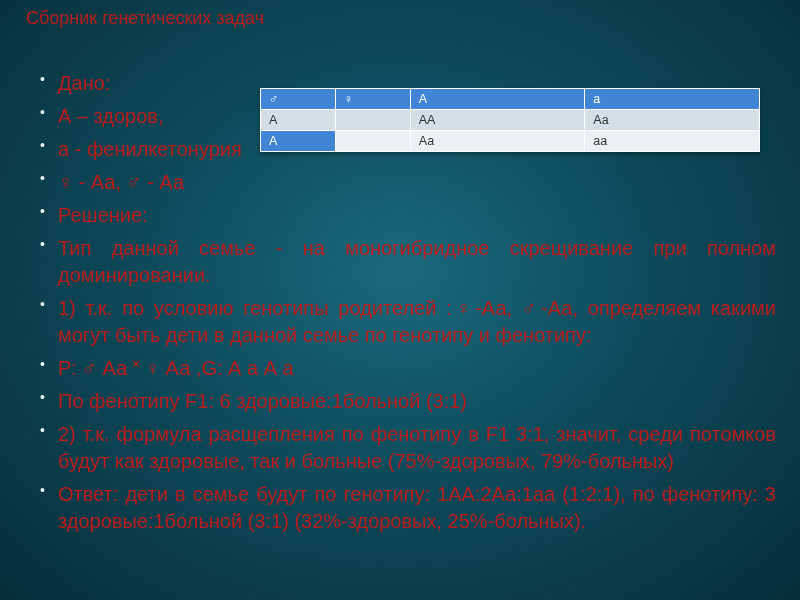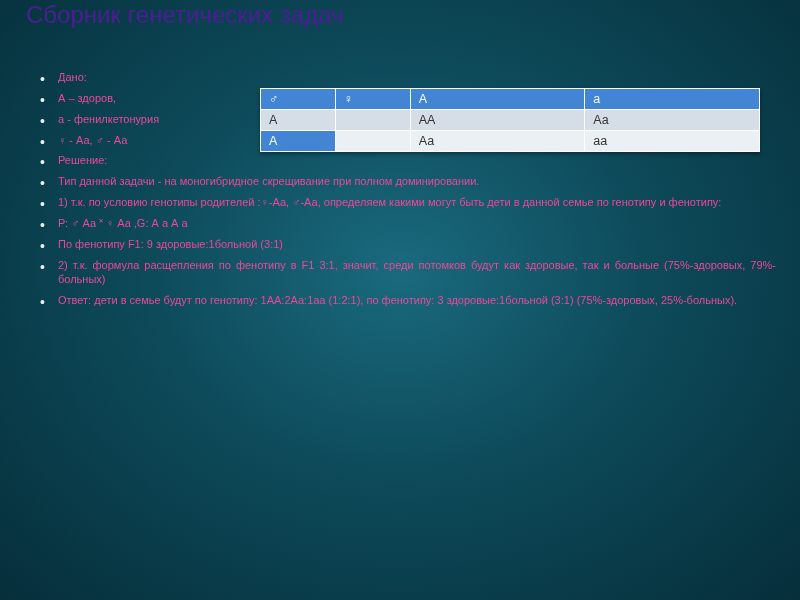--- a/index.html
+++ b/index.html
@@ -6,38 +6,38 @@
   body {
     width: 800px; height: 600px;
     background: radial-gradient(ellipse at 50% 45%, #1a6a7e 0%, #0d4a5a 45%, #062e3a 100%);
     font-family: Arial, 'Helvetica Neue', sans-serif;
     color: #fff;
     overflow: hidden;
     position: relative;
   }
   .title {
     position: absolute;
-    left: 26px; top: 1px;
-    font-size: 24px;
+    left: 26px; top: 8px;
+    font-size: 18px;
     line-height: 1.15;
     max-width: 320px;
-    color: #4c1d95;
+    color: #b91c1c;
   }
   .content {
     position: absolute;
     left: 40px; top: 70px; right: 24px;
   }
   .bullets { list-style: none; }
   .bullets li {
     position: relative;
     padding-left: 18px;
-    font-size: 11px;
+    font-size: 20px;
     line-height: 1.35;
     margin-bottom: 6px;
-    color: #ec4899;
+    color: #b91c1c;
   }
   .bullets li.wide { text-align: justify; }
   .bullets li::before {
     content: "•";
     position: absolute;
     left: 0; top: 0;
     color: #e8f0f0;
     font-size: 14px;
   }
   .table-wrap {
@@ -73,26 +73,26 @@
 
 <div class="title">Сборник генетических задач</div>
 
 <div class="content">
   <ul class="bullets" id="bullets">
       <li>Дано:</li>
       <li>А – здоров,</li>
       <li>а - фенилкетонурия</li>
       <li>♀ - Аа, ♂ - Аа</li>
       <li>Решение:</li>
-      <li class="wide">Тип данной задачи - на моногибридное  скрещивание при полном доминировании.</li>
+      <li class="wide">Тип данной семье - на моногибридное  скрещивание при полном доминировании.</li>
       <li class="wide">1) т.к. по условию генотипы родителей :♀-Аа,  ♂-Аа,   определяем какими могут быть дети в данной семье  по генотипу и фенотипу:</li>
       <li>Р: ♂ Аа ˟ ♀ Аа ,G:   А  а     А    а</li>
-      <li>По фенотипу F1: 9 здоровые:1больной (3:1)</li>
+      <li>По фенотипу F1: 6 здоровые:1больной (3:1)</li>
       <li class="wide">2) т.к. формула расщепления по фенотипу в F1 3:1, значит, среди потомков будут как здоровые, так и больные (75%-здоровых, 79%-больных)</li>
-      <li class="wide">Ответ: дети в семье будут по генотипу: 1АА:2Аа:1аа (1:2:1), по фенотипу: 3 здоровые:1больной (3:1) (75%-здоровых, 25%-больных).</li>
+      <li class="wide">Ответ: дети в семье будут по генотипу: 1АА:2Аа:1аа (1:2:1), по фенотипу: 3 здоровые:1больной (3:1) (32%-здоровых, 25%-больных).</li>
     </ul>
 </div>
 
 <div class="table-wrap">
   <table>
     <thead>
       <tr class="hdr">
         <th class="col1">♂</th>
         <th class="col2">♀</th>
         <th class="col3">А</th>

